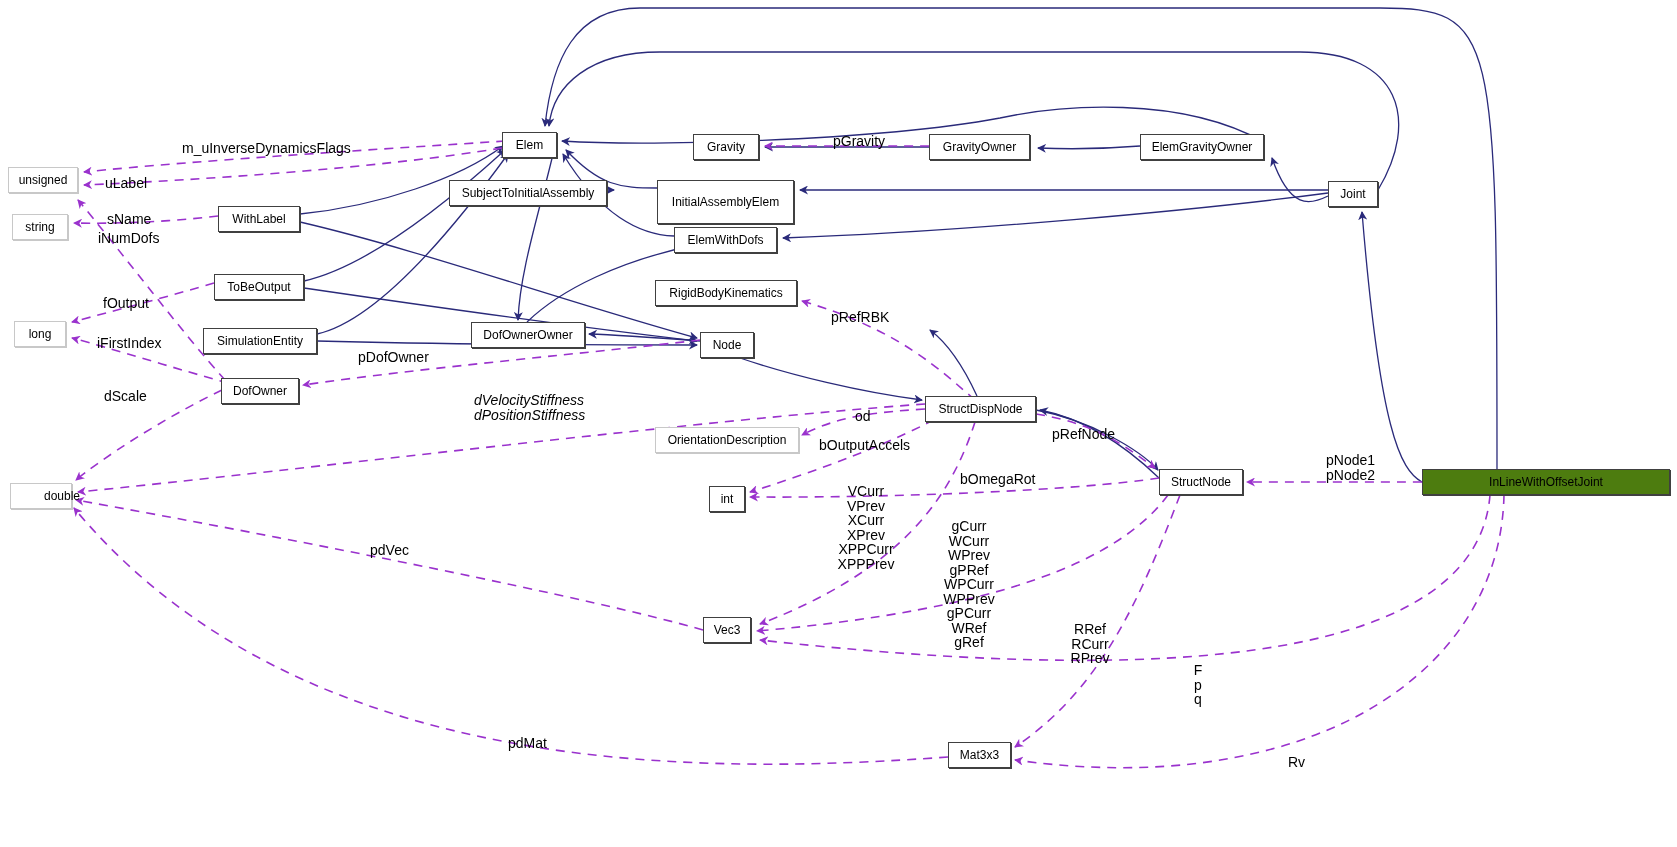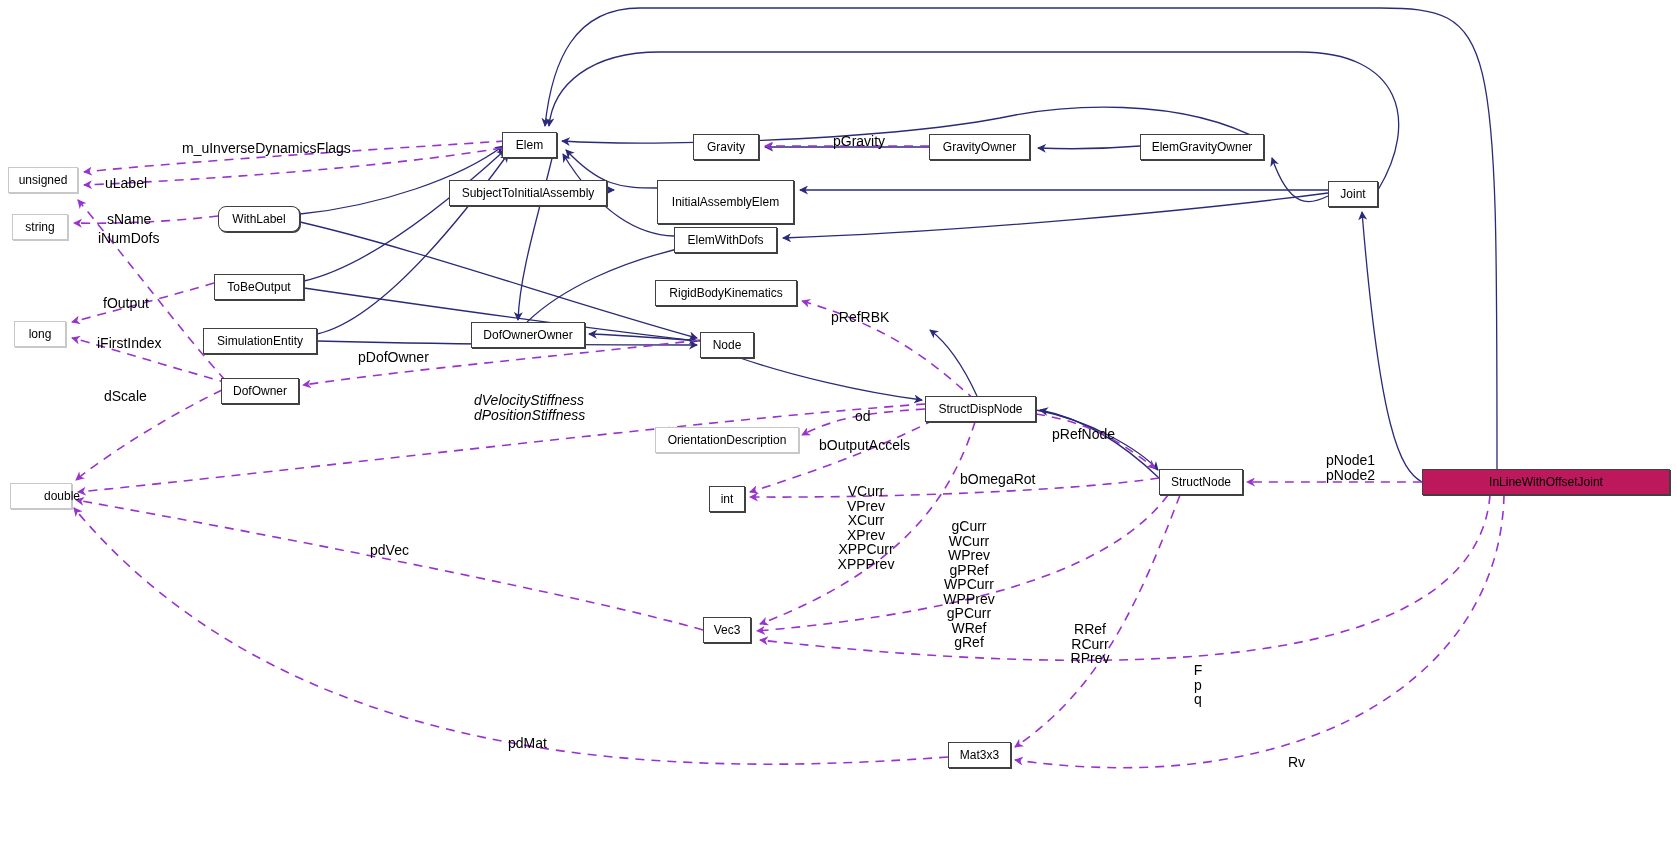--- a/index.html
+++ b/index.html
@@ -4,21 +4,21 @@
 <style>
   html,body{margin:0;padding:0;background:#ffffff;}
   #stage{position:relative;width:1677px;height:847px;background:#fff;
          font-family:"Liberation Sans", sans-serif;overflow:hidden;}
   svg#wires{position:absolute;left:0;top:0;width:1677px;height:847px;}
   .node-box{position:absolute;box-sizing:border-box;display:flex;align-items:center;
             justify-content:center;background:#ffffff;color:#000;font-size:12px;
             white-space:nowrap;line-height:1;}
   .cls{border:1px solid #404040;box-shadow:1px 1px 0 0 #404040;}
   .prim{border:1px solid #c8c8c8;box-shadow:1px 1px 0 0 #c8c8c8;}
-  .hilite{background:#be185d;border:1px solid #404040;box-shadow:1px 1px 0 0 #404040;}
+  .hilite{background:#4d7c0f;border:1px solid #404040;box-shadow:1px 1px 0 0 #404040;}
   .edge-label{position:absolute;font-size:14px;color:#000;white-space:pre;
               line-height:14.5px;background:transparent;text-align:center;}
   .el-left{text-align:left;}
 </style>
 </head>
 <body>
 
 <div id="stage">
 
   <svg id="wires" viewBox="0 0 1677 847" xmlns="http://www.w3.org/2000/svg">
@@ -90,21 +90,21 @@
       <path d="M1422,482 C1350,482 1290,482 1247,482"></path>
       <path d="M1490,495 C1480,620 1300,700 760,640"></path>
       <path d="M1504,495 C1500,680 1300,800 1015,760"></path>
     </g>
   </svg>
 
   <div class="node-box prim" style="left:8px;top:167px;width:70px;height:26px;">unsigned</div>
   <div class="node-box prim" style="left:12px;top:214px;width:56px;height:26px;text-align:center;">string</div>
   <div class="node-box prim" style="left:14px;top:321px;width:52px;height:26px;">long</div>
   <div class="node-box prim" style="left:10px;top:483px;width:62px;height:26px;padding-left:42px;">double</div>
-  <div class="node-box cls" style="left:218px;top:206px;width:82px;height:26px;border-radius:8px;">WithLabel</div>
+  <div class="node-box cls" style="left:218px;top:206px;width:82px;height:26px;">WithLabel</div>
   <div class="node-box cls" style="left:214px;top:274px;width:90px;height:26px;">ToBeOutput</div>
   <div class="node-box cls" style="left:203px;top:328px;width:114px;height:26px;">SimulationEntity</div>
   <div class="node-box cls" style="left:221px;top:378px;width:78px;height:26px;">DofOwner</div>
   <div class="node-box cls" style="left:449px;top:180px;width:158px;height:26px;">SubjectToInitialAssembly</div>
   <div class="node-box cls" style="left:471px;top:322px;width:114px;height:26px;">DofOwnerOwner</div>
   <div class="node-box cls" style="left:502px;top:132px;width:55px;height:26px;">Elem</div>
   <div class="node-box cls" style="left:693px;top:134px;width:66px;height:26px;">Gravity</div>
   <div class="node-box cls" style="left:657px;top:180px;width:137px;height:44px;">InitialAssemblyElem</div>
   <div class="node-box cls" style="left:674px;top:227px;width:103px;height:26px;">ElemWithDofs</div>
   <div class="node-box cls" style="left:655px;top:280px;width:142px;height:26px;">RigidBodyKinematics</div>

